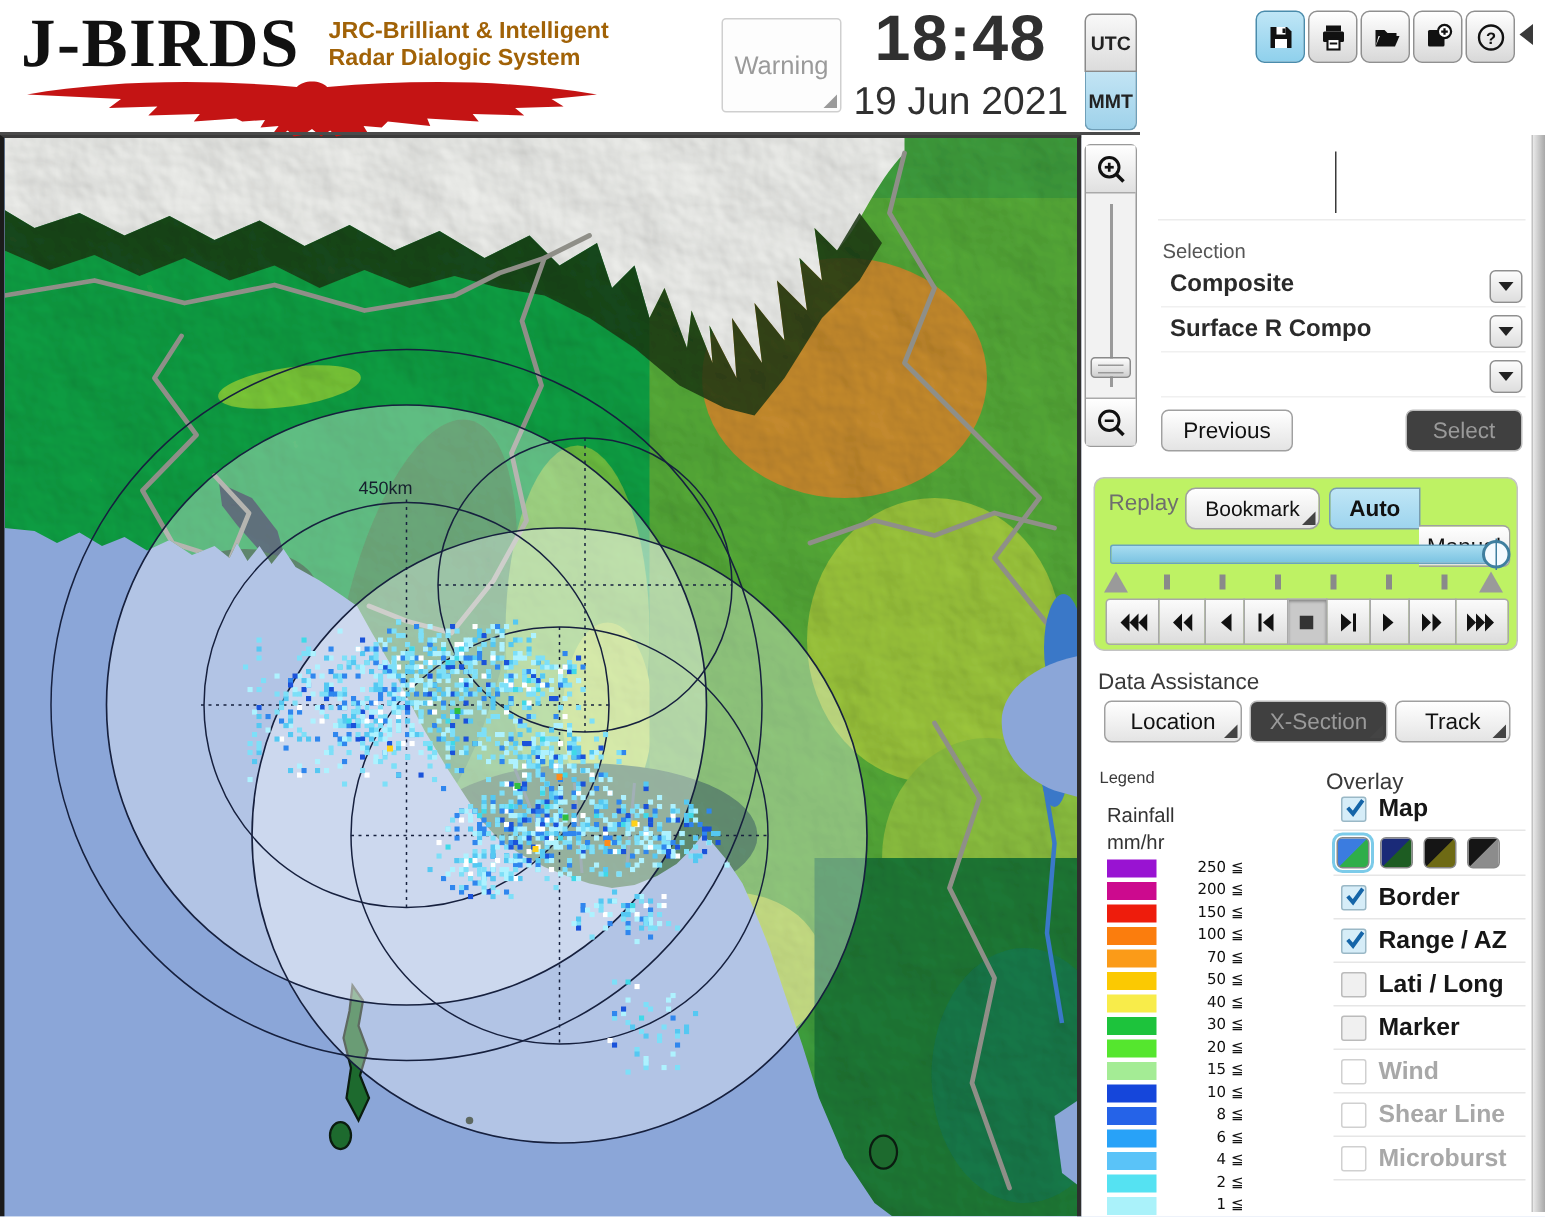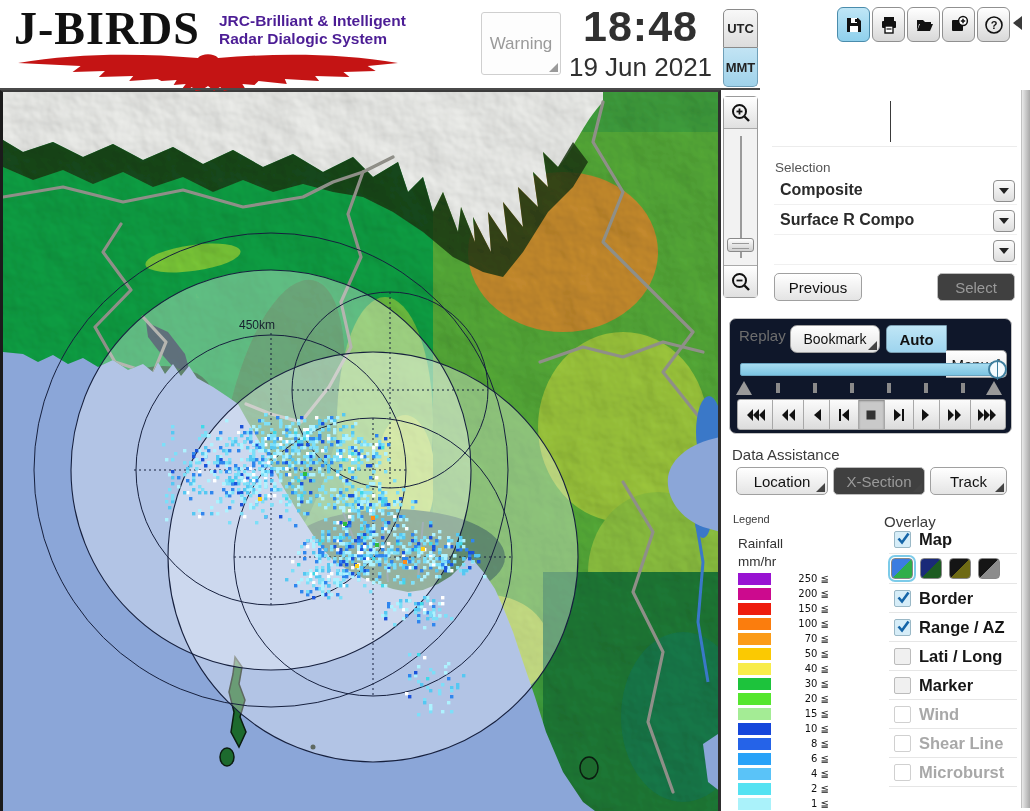--- a/index.html
+++ b/index.html
@@ -6,21 +6,21 @@
   html,body { width:1030px; height:811px; overflow:hidden; background:#fff;
               font-family:"Liberation Sans", sans-serif; }
   #app { position:relative; width:1030px; height:811px; background:#fff; }
 
   
   #top-bar { position:absolute; left:0; top:0; width:1030px; height:90px; background:#fff; z-index:30; }
   #top-bar .map-edge-line { position:absolute; left:0; bottom:0; width:760px; height:2px; background:#4a4a4a; }
   .logo-block { position:absolute; left:12px; top:4px; width:395px; height:84px; }
   #logo-title { font-family:"Liberation Serif", serif; font-weight:bold; font-size:46px; color:#111;
                 letter-spacing:1px; position:absolute; left:2px; top:-2px; }
-  .logo-sub { position:absolute; left:207px; top:8px; color:#4c1d95; font-weight:bold;
+  .logo-sub { position:absolute; left:207px; top:8px; color:#a16207; font-weight:bold;
               font-size:15.5px; line-height:1.15; letter-spacing:0px; }
   .eagle { position:absolute; left:4px; top:46px; width:384px; height:42px; }
 
   #warning-btn { position:absolute; left:481px; top:12px; width:80px; height:63px;
       background:#fdfdfd; border:1px solid #cfcfcf; border-radius:3px; color:#9a9a9a;
       font-size:17px; text-align:center; line-height:60px; cursor:pointer; }
   .grip { position:absolute; right:2px; bottom:2px; width:0; height:0;
           border-left:9px solid transparent; border-bottom:9px solid #777; }
   .grip.dark { border-bottom-color:#444; }
 
@@ -87,21 +87,21 @@
 
   .panel-btn { border:1px solid #a0a0a0; border-radius:5px; font-size:15px; color:#111;
       background:linear-gradient(#ffffff,#e4e4e4); cursor:pointer; position:absolute;
       font-family:"Liberation Sans",sans-serif; }
   .panel-btn:disabled, .panel-btn.disabled { background:#404040; color:#9a9a9a; border-color:#bdbdbd; }
   #previous-btn { left:53px; top:226px; width:88px; height:28px; }
   #select-btn   { left:216px; top:226px; width:78px; height:28px; }
 
   
   #replay-box { position:absolute; left:8px; top:271px; width:283px; height:116px;
-                border:1px solid #c3c3c3; border-radius:7px; background:#0f172a; }
+                border:1px solid #c3c3c3; border-radius:7px; background:#bef264; }
   #replay-label { position:absolute; left:9px; top:8px; font-size:15px; color:#6e6e6e; }
   #bookmark-btn { left:60px; top:6px; width:90px; height:28px; border-radius:7px; font-size:14px; }
   #auto-btn   { left:156px; top:6px; width:61px; height:28px; border-radius:5px 0 0 5px;
                 background:linear-gradient(#bfe6f6,#9ed4ee); border-color:#7a9db0; font-weight:bold; }
   #manual-btn { left:216px; top:6px; width:61px; height:28px; border-radius:0 5px 5px 0; border-left:none;margin-top:25px; }
   #replay-slider { position:absolute; left:10px; top:44px; width:259px; height:13px;
       background:linear-gradient(#a7dcf0,#7cc4e2); border:1px solid #6aa4c0; border-radius:2px; cursor:pointer; }
   #slider-handle { position:absolute; right:-9px; top:-4px; width:19px; height:19px; border-radius:50%;
       background:#f4fbff; border:2px solid #3f7f9f; cursor:pointer; }
   #slider-handle::after { content:""; position:absolute; left:7px; top:-3px; width:1px; height:21px; background:#3f7f9f; }

